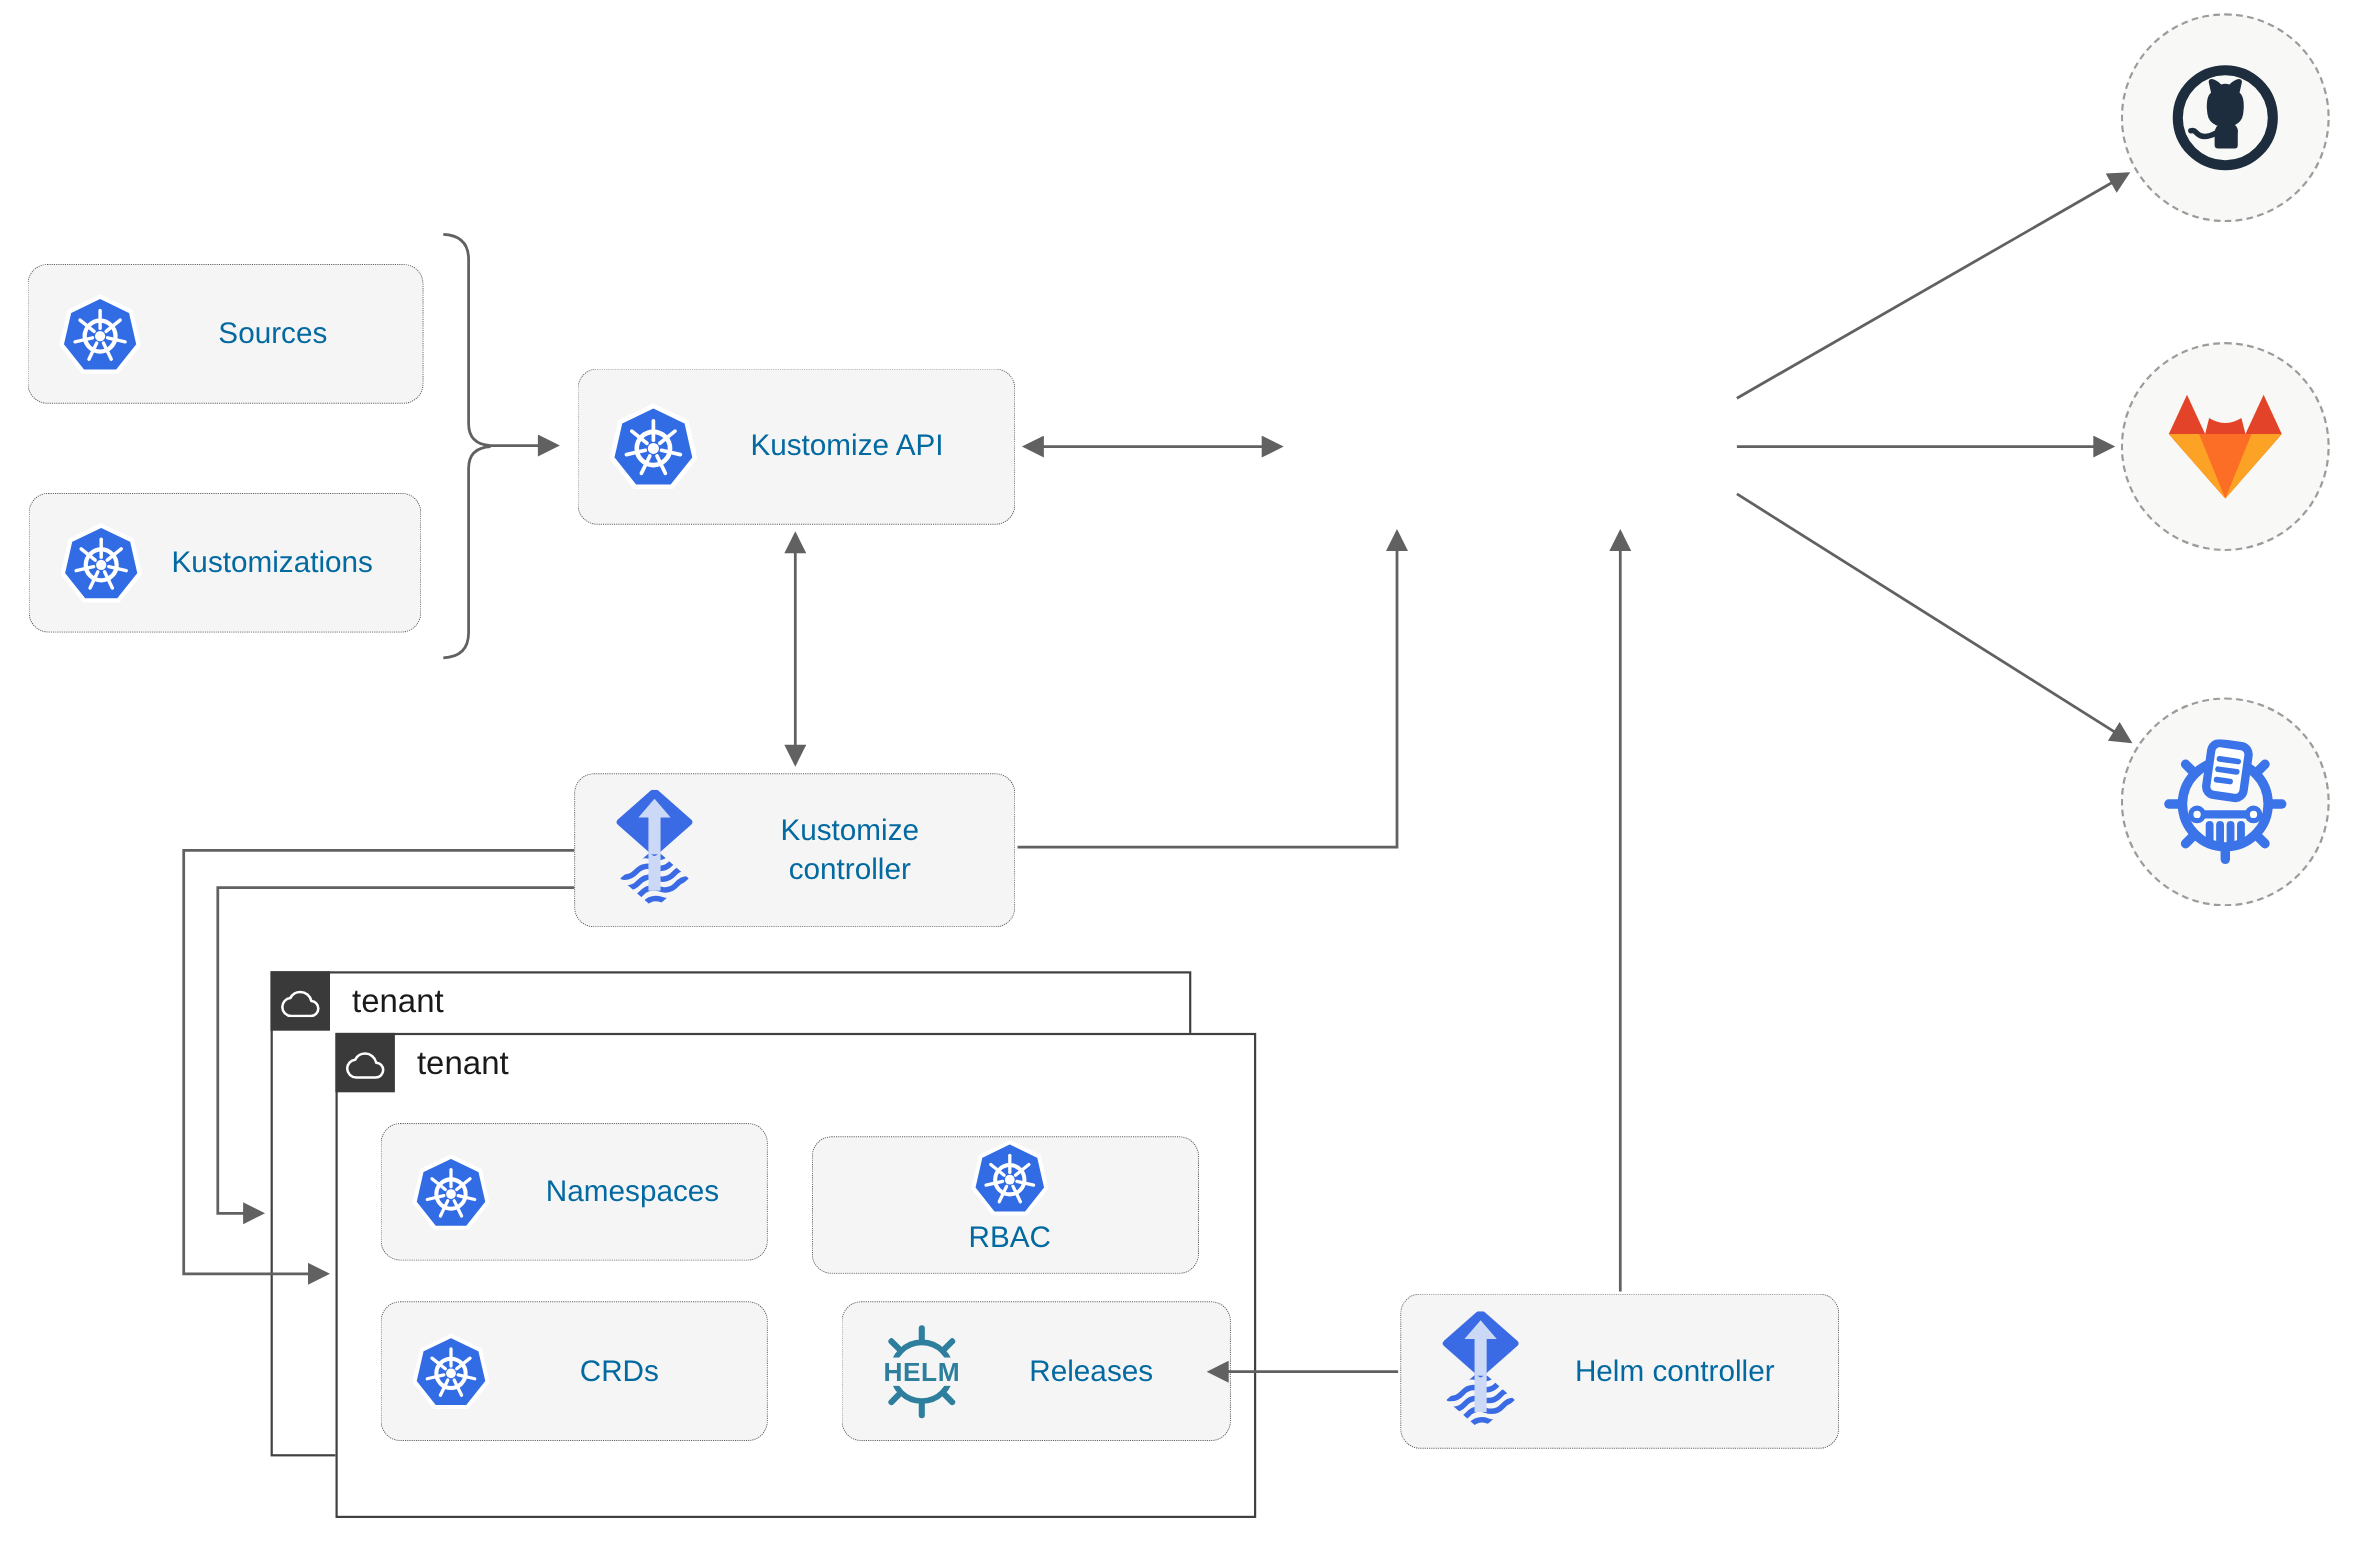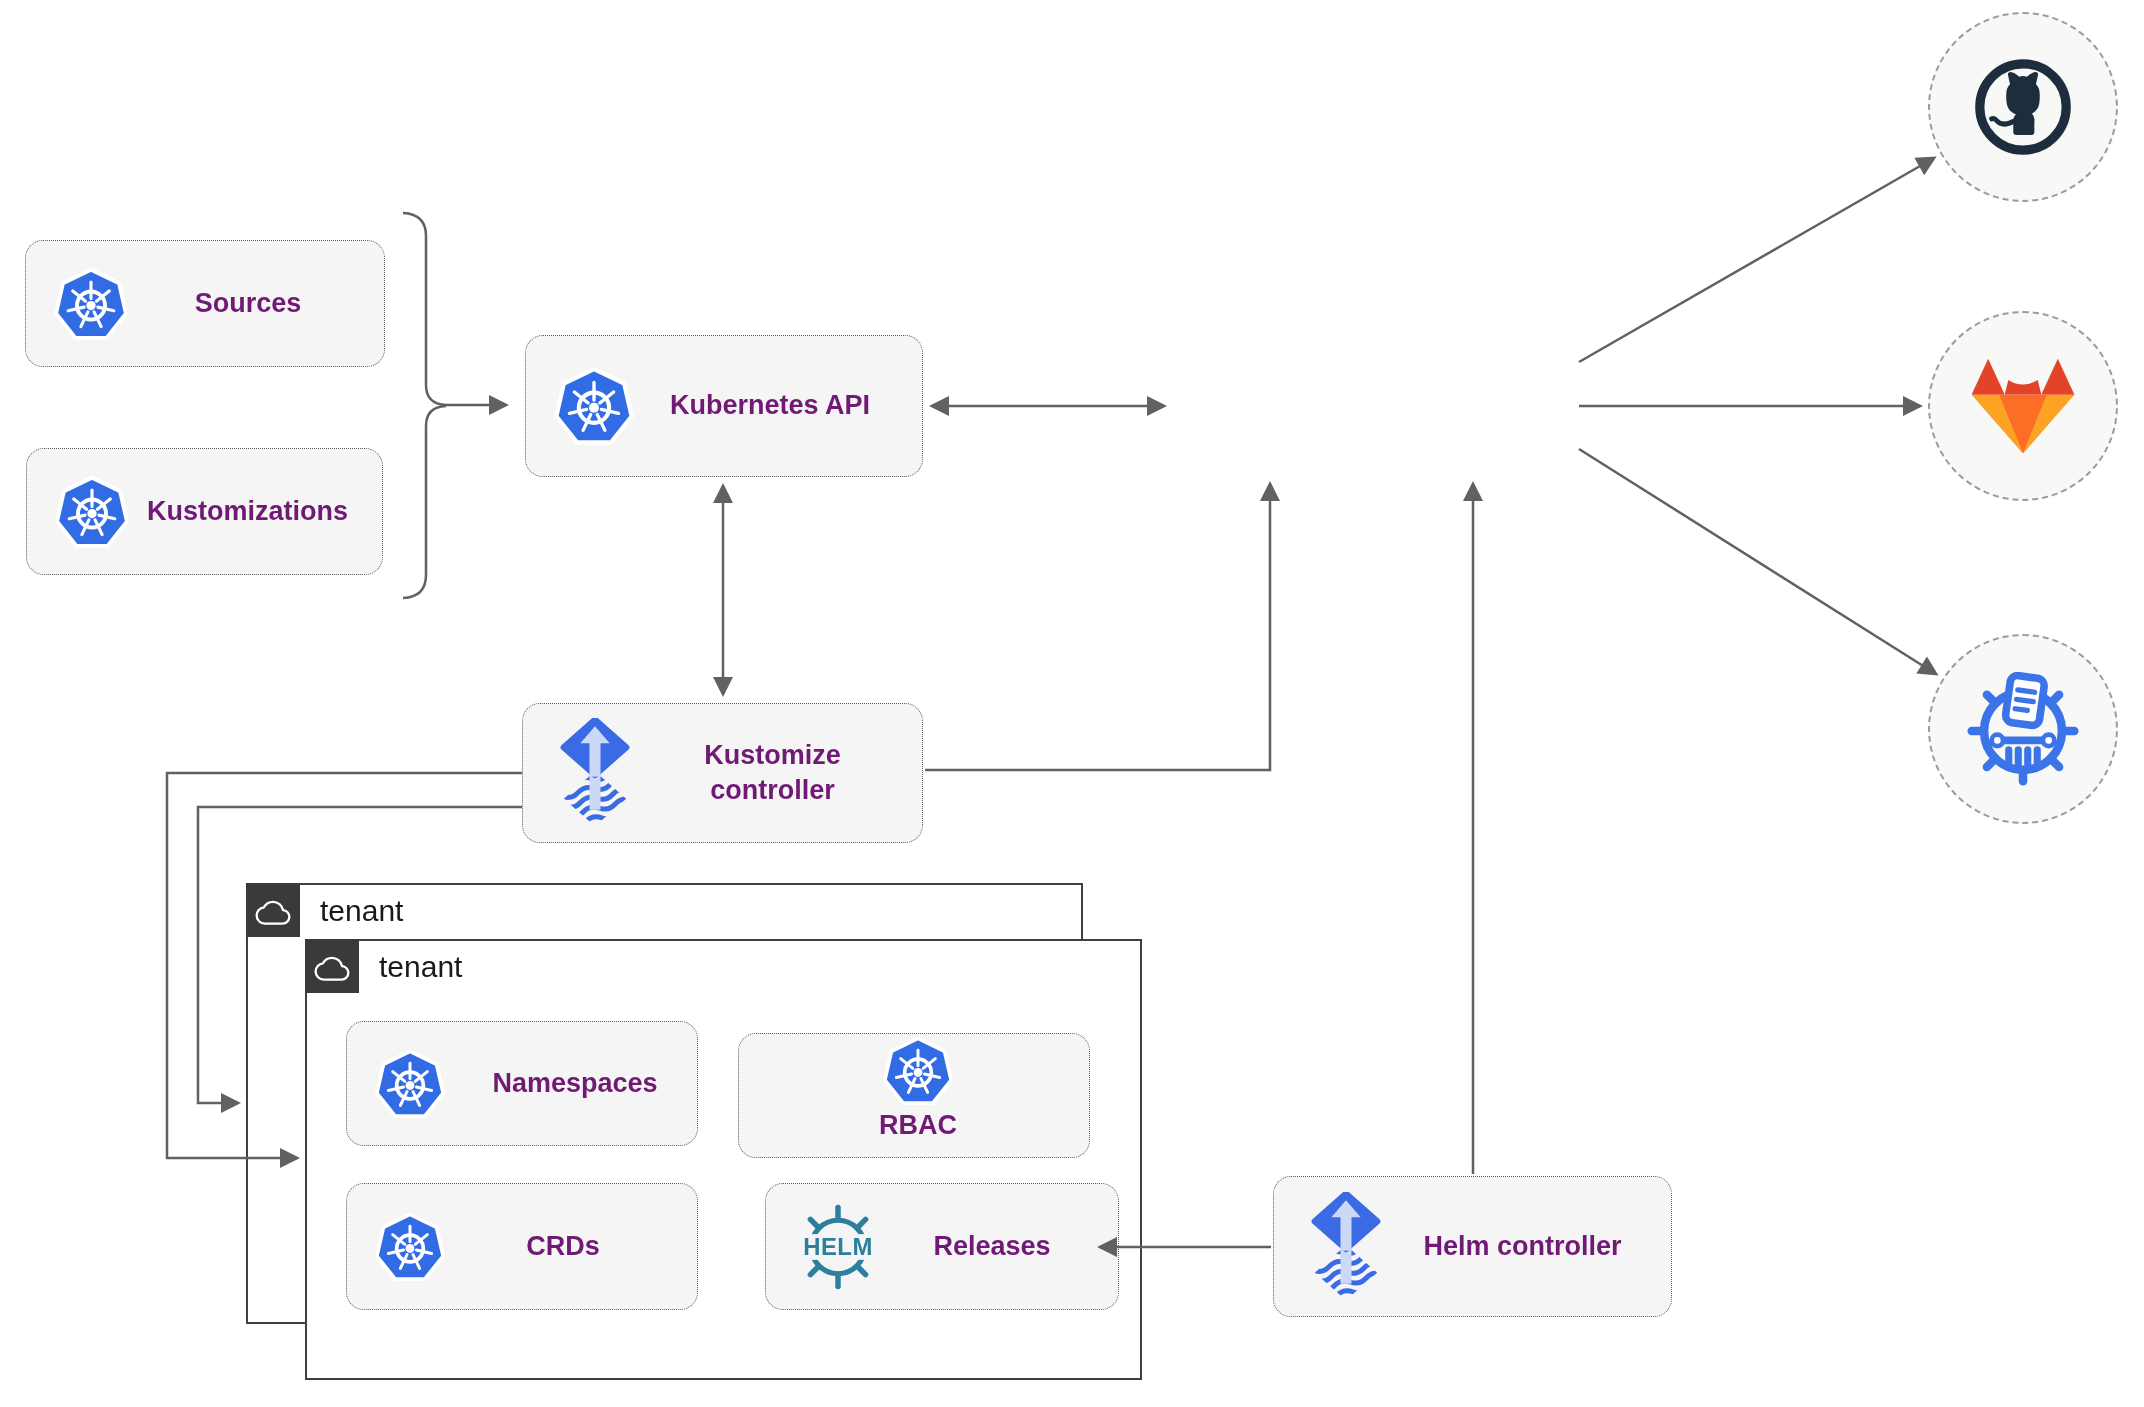--- a/index.html
+++ b/index.html
@@ -7,21 +7,21 @@
     position:relative;width:2144px;height:1407px;background:#ffffff;
     font-family:"Liberation Sans",sans-serif;color:#111;overflow:hidden;
   }
   
   .node{
     position:absolute;display:flex;align-items:center;
     background:#f5f5f5;border:1.7px dotted #5e5e5e;border-radius:18px;
     box-sizing:border-box;padding:0 18px 0 26px;
   }
   .node .nlabel{
-    flex:1;text-align:center;font-size:27px;line-height:1.3;color:#701a75;font-weight:bold;
+    flex:1;text-align:center;font-size:27px;line-height:1.3;color:#0369a1;
   }
   .node .icwrap{flex:0 0 auto;display:flex;align-items:center;justify-content:center;}
   
   .tenant{
     position:absolute;background:#ffffff;border:2.5px solid #404040;box-sizing:border-box;
   }
   .tenant .tab{
     position:absolute;left:-2.5px;top:-2.5px;width:54px;height:54px;background:#3a3a3a;
     display:flex;align-items:center;justify-content:center;
   }
@@ -190,21 +190,21 @@
     </span>
     <span class="nlabel">Kustomizations</span>
   </div>
 
   <div class="node topz" style="left:525px;top:335px;width:398px;height:142px;">
     <span class="icwrap">
       <svg width="84" height="84">
           <use href="#sym-k8s"></use>
         </svg>
     </span>
-    <span class="nlabel">Kubernetes API</span>
+    <span class="nlabel">Kustomize API</span>
   </div>
 
 
   <div class="node topz" style="left:522px;top:703px;width:401px;height:140px;">
     <span class="icwrap">
       <svg width="92" height="110" viewBox="0 0 100 120">
           <use href="#sym-flux"></use>
         </svg>
     </span>
     <span class="nlabel" style="max-width:230px;margin:0 auto;">Kustomize controller</span>

